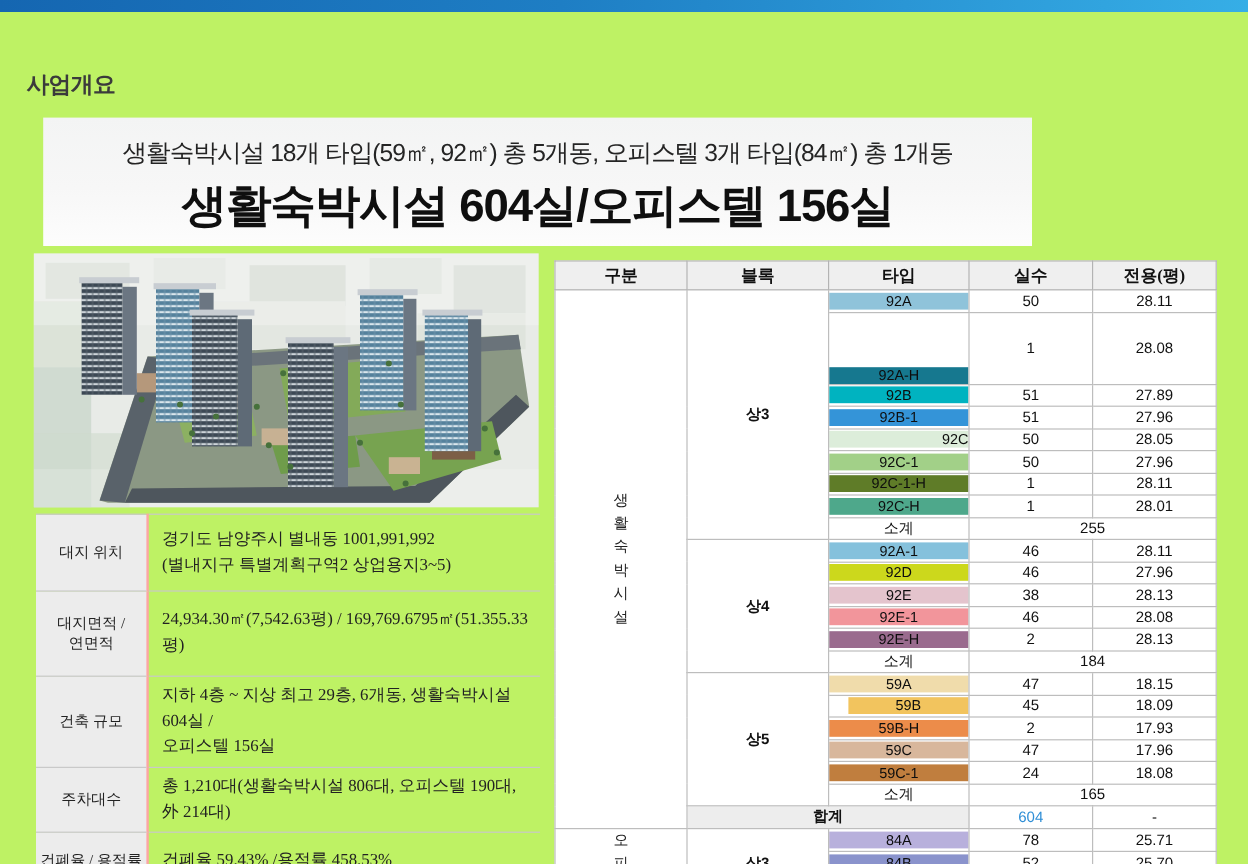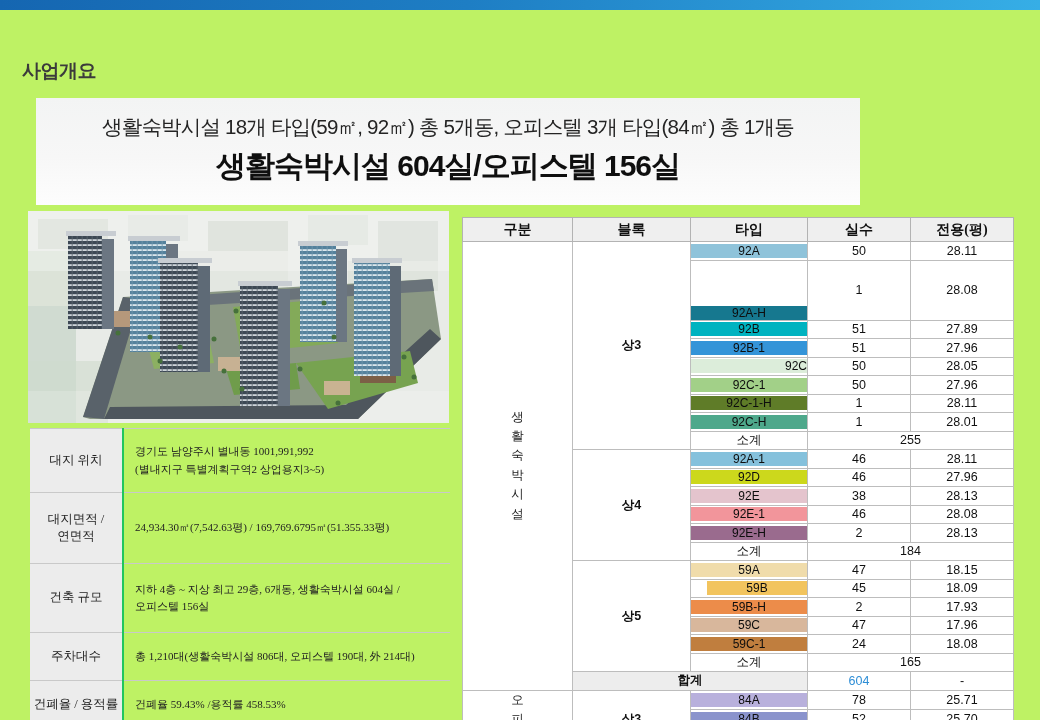--- a/index.html
+++ b/index.html
@@ -5,35 +5,35 @@
   html,body{margin:0;padding:0;background:#fff;}
   .page{position:relative;width:1040px;height:720px;background:#bef264;overflow:hidden;
         font-family:"Liberation Sans",sans-serif;padding-left:12px;}
   .topbar{position:absolute;left:0;top:0;width:1040px;height:10px;
         background:linear-gradient(90deg,#1566b1 0%,#1e7ec4 45%,#36aee6 100%);}
   .page-title{position:absolute;left:22px;top:58px;font-size:19px;font-weight:bold;
         color:#3b3b3b;letter-spacing:-0.5px;}
   .headline-band{position:absolute;left:0;top:98px;width:824px;height:107px;text-align:center;
         background:linear-gradient(180deg,#f3f4f4 0%,#f7f7f7 55%,#fdfdfd 100%);margin-left:36px;}
   .headline-sub{margin:0;padding-top:15px;font-size:20.5px;color:#242424;letter-spacing:-0.8px;}
-  .headline-main{margin:0;padding-top:5px;font-size:30px;font-weight:bold;color:#0f0f0f;letter-spacing:-1px;}
+  .headline-main{margin:0;padding-top:5px;font-size:38px;font-weight:bold;color:#0f0f0f;letter-spacing:-1px;}
 
   
   .render-wrap{position:absolute;left:28px;top:211px;width:421px;height:212px;}
   .render-wrap svg{display:block;}
 
   
   .info-table{position:absolute;left:30px;top:428px;width:420px;border-collapse:collapse;
         font-family:"Liberation Serif","DejaVu Serif",serif;color:#222;}
   .info-table tr{border-top:1px solid #c9c9c9;}
   .info-table tr:last-child{border-bottom:1px solid #c9c9c9;}
   .info-table td{vertical-align:middle;}
   .info-label{width:88px;background:#ececec;text-align:center;font-size:12.5px;
         white-space:pre-line;padding:4px 2px;line-height:1.4;}
-  .info-value{border-left:2px solid #22c55e;font-size:11px;line-height:1.55;
+  .info-value{border-left:2px solid #fca5a5;font-size:14px;line-height:1.55;
         padding:5px 4px 5px 11px;white-space:pre-line;margin-left:38px;}
   .info-table tr:nth-child(1) td{height:53px;}
   .info-table tr:nth-child(2) td{height:60px;}
   .info-table tr:nth-child(3) td{height:58px;}
   .info-table tr:nth-child(4) td{height:37px;}
   .info-table tr:nth-child(5) td{height:37px;}
 
   
   .unit-table{position:absolute;left:462px;top:217px;width:551px;border-collapse:collapse;
         table-layout:fixed;background:#fff;color:#111;}

